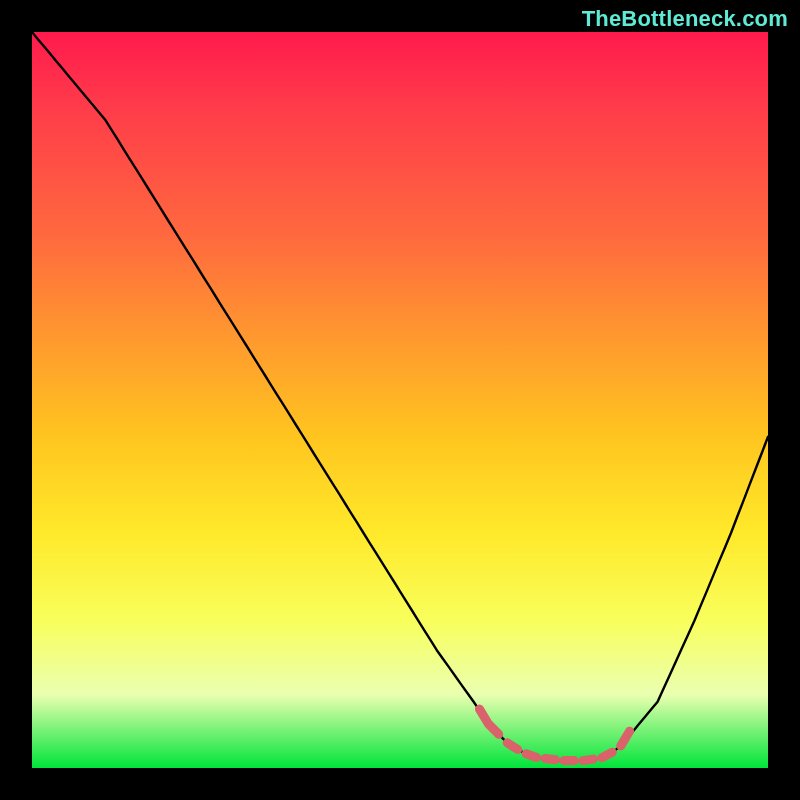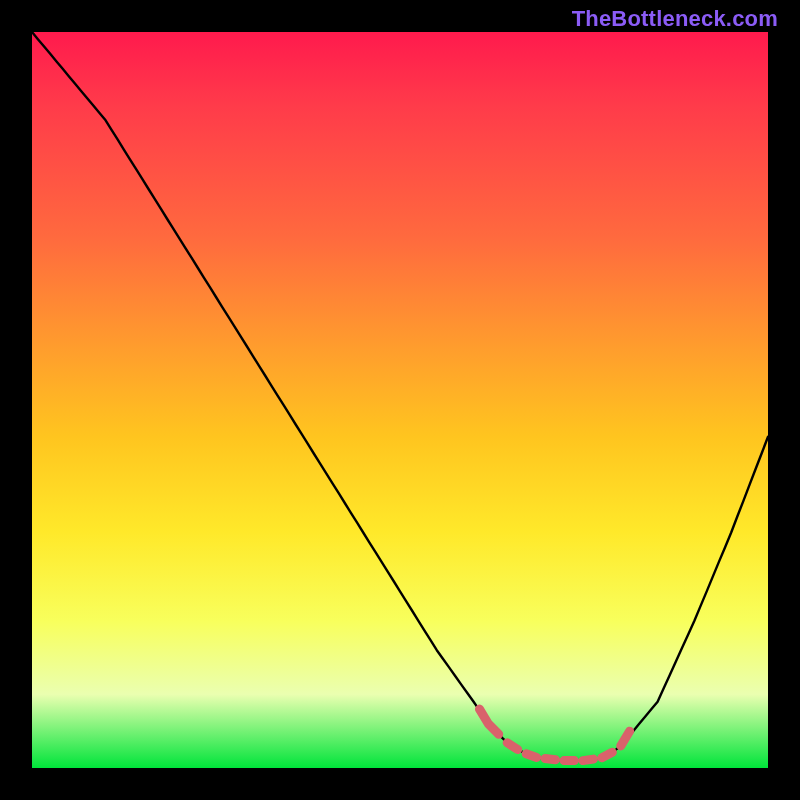--- a/index.html
+++ b/index.html
@@ -13,22 +13,22 @@
   }
   .frame {
     position: relative;
     width: 800px;
     height: 800px;
     background: #000;
   }
   .watermark {
     position: absolute;
     top: 6px;
-    right: 22px;
-    color: #8b5cf6;
+    right: 12px;
+    color: #5eead4;
     font-size: 22px;
     font-weight: 600;
     letter-spacing: 0.2px;
     user-select: none;
   }
   
   .plot-area {
     position: absolute;
     left: 32px;
     top: 32px;

